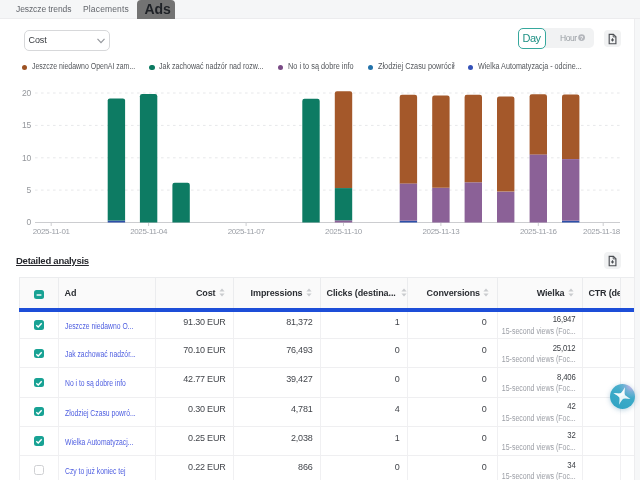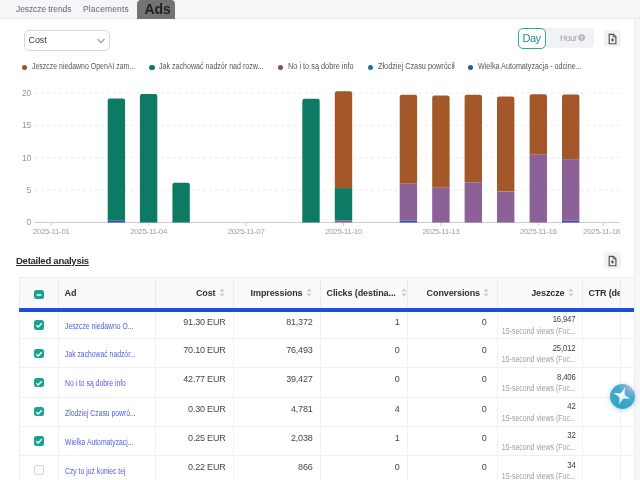--- a/index.html
+++ b/index.html
@@ -214,21 +214,21 @@
             <div class="rgroup">
               <span>Conversions</span>
               <svg width="6" height="9" viewBox="0 0 6 9">
                 <path d="M3 0.5 L5.6 3.5 H0.4 Z" fill="#c9cbce"></path>
                 <path d="M3 8.5 L0.4 5.5 H5.6 Z" fill="#c9cbce"></path>
               </svg>
             </div>
           </th>
           <th>
             <div class="rgroup">
-              <span>Jeszcze</span>
+              <span>Wielka</span>
               <svg width="6" height="9" viewBox="0 0 6 9">
                 <path d="M3 0.5 L5.6 3.5 H0.4 Z" fill="#c9cbce"></path>
                 <path d="M3 8.5 L0.4 5.5 H5.6 Z" fill="#c9cbce"></path>
               </svg>
             </div>
           </th>
           <th style="text-align:left;padding-left:6px;letter-spacing:-0.2px;">CTR (de...</th>
           <th></th>
         </tr>
       </thead>

